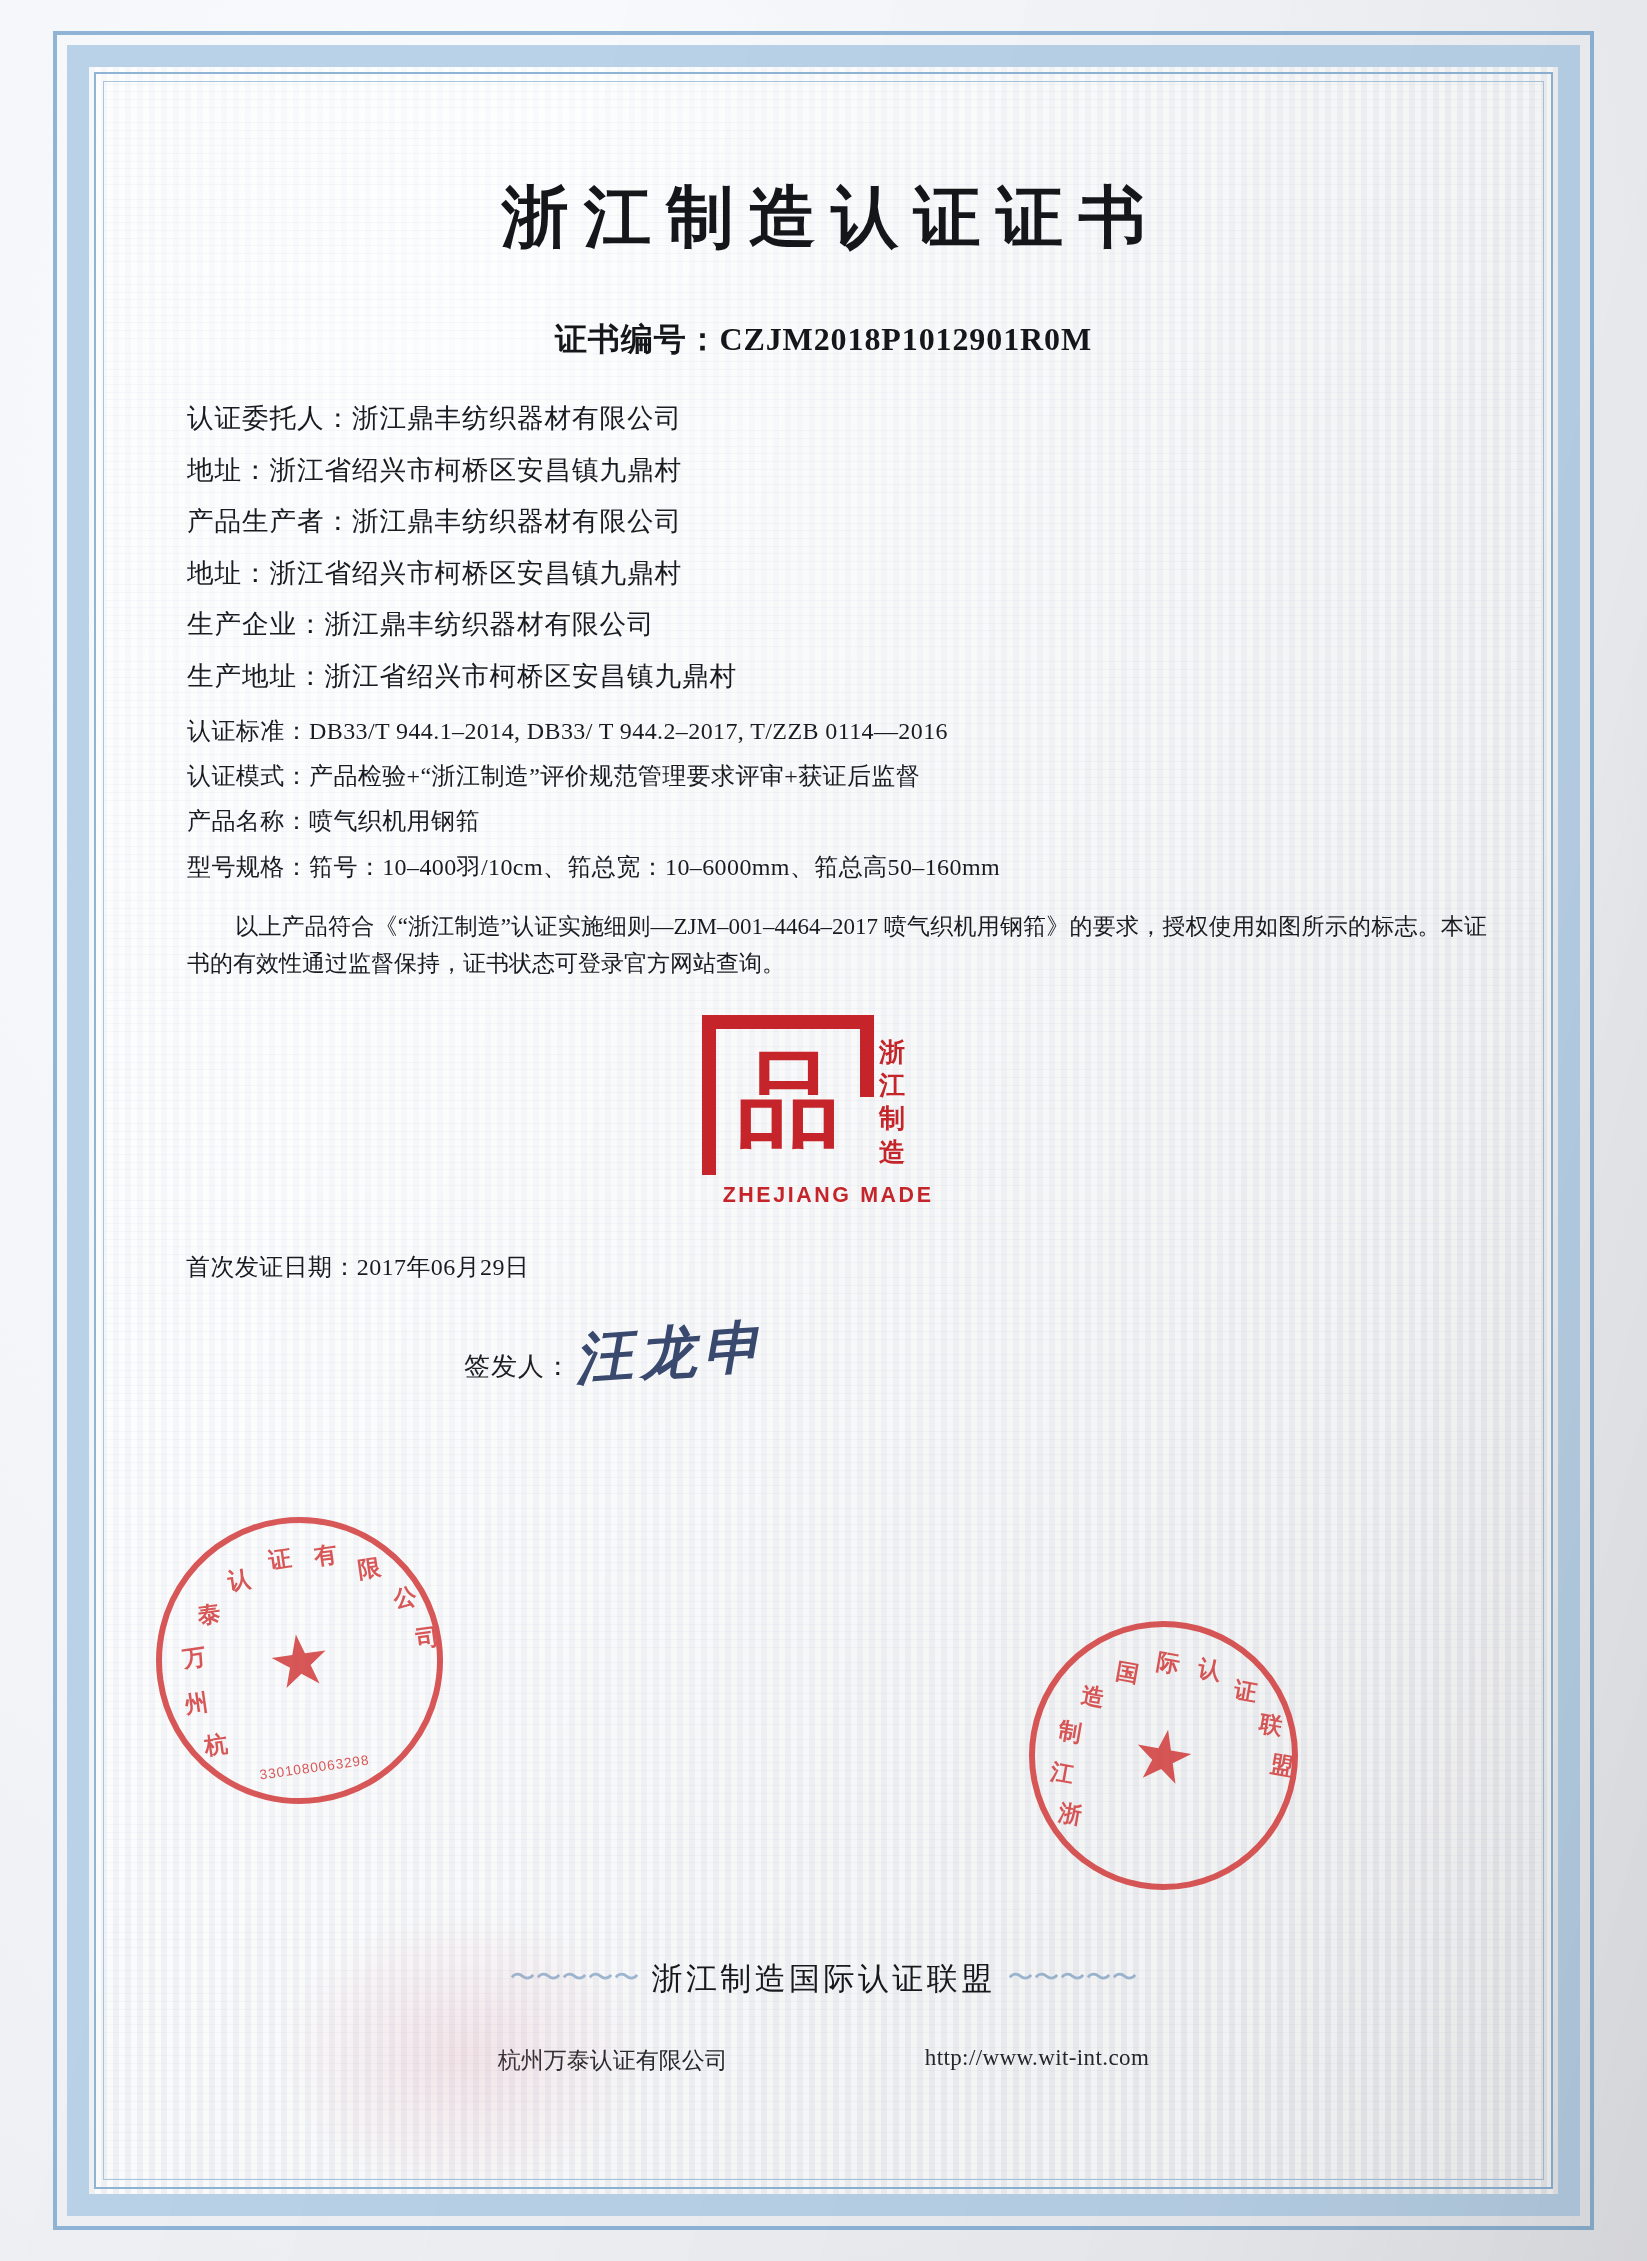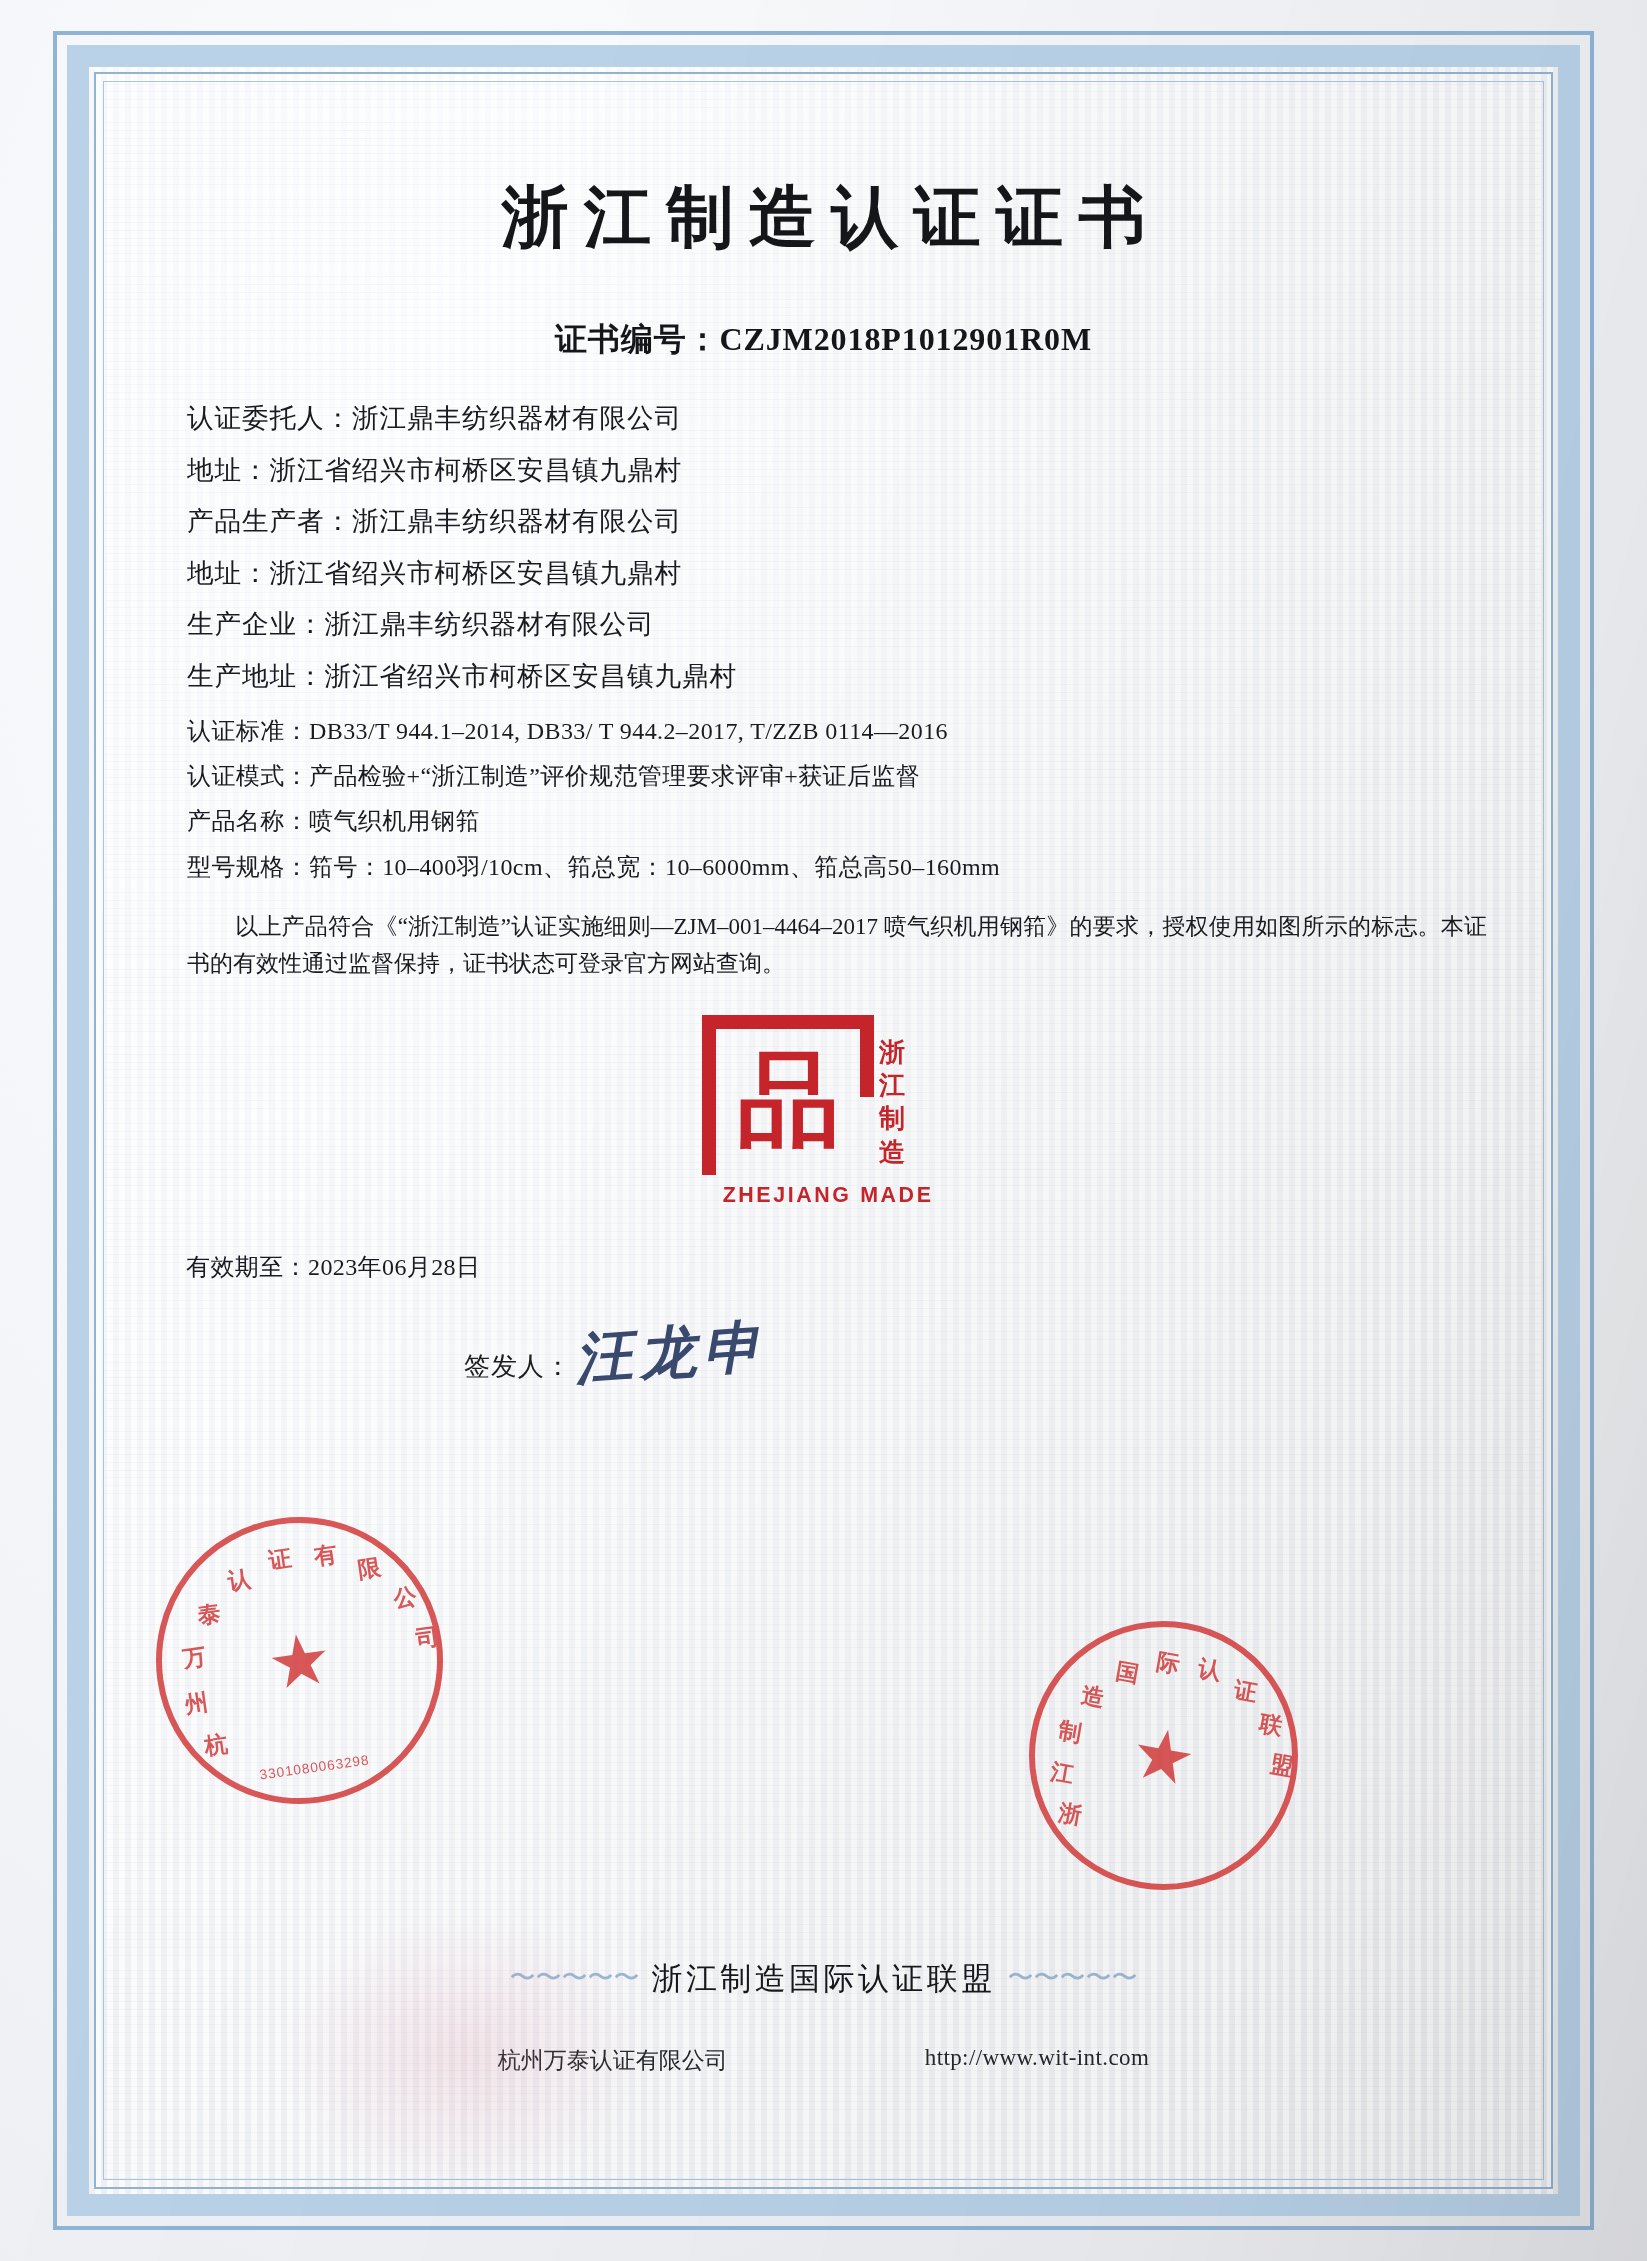--- a/index.html
+++ b/index.html
@@ -462,21 +462,21 @@
           <div class="logo-bracket-left"></div>
           <div class="logo-bracket-right"></div>
           <div class="logo-glyph">品</div>
         </div>
         <div class="logo-side">浙江制造</div>
         <div class="logo-en">ZHEJIANG MADE</div>
       </div>
     </div>
 
     <div class="dates">
-      <div class="date-line">有效期至：2023年06月28日</div>
+      <div class="date-line">首次发证日期：2017年06月29日</div>
     </div>
 
     <div class="sign-row">
       <div class="sign-label">签发人：</div>
       <div class="sign-script">汪龙申</div>
     </div>
 
     <div class="footer">
       <div class="footer-org">
         <span class="flourish">〜〜〜〜〜</span><span>浙江制造国际认证联盟</span><span class="flourish">〜〜〜〜〜</span>

